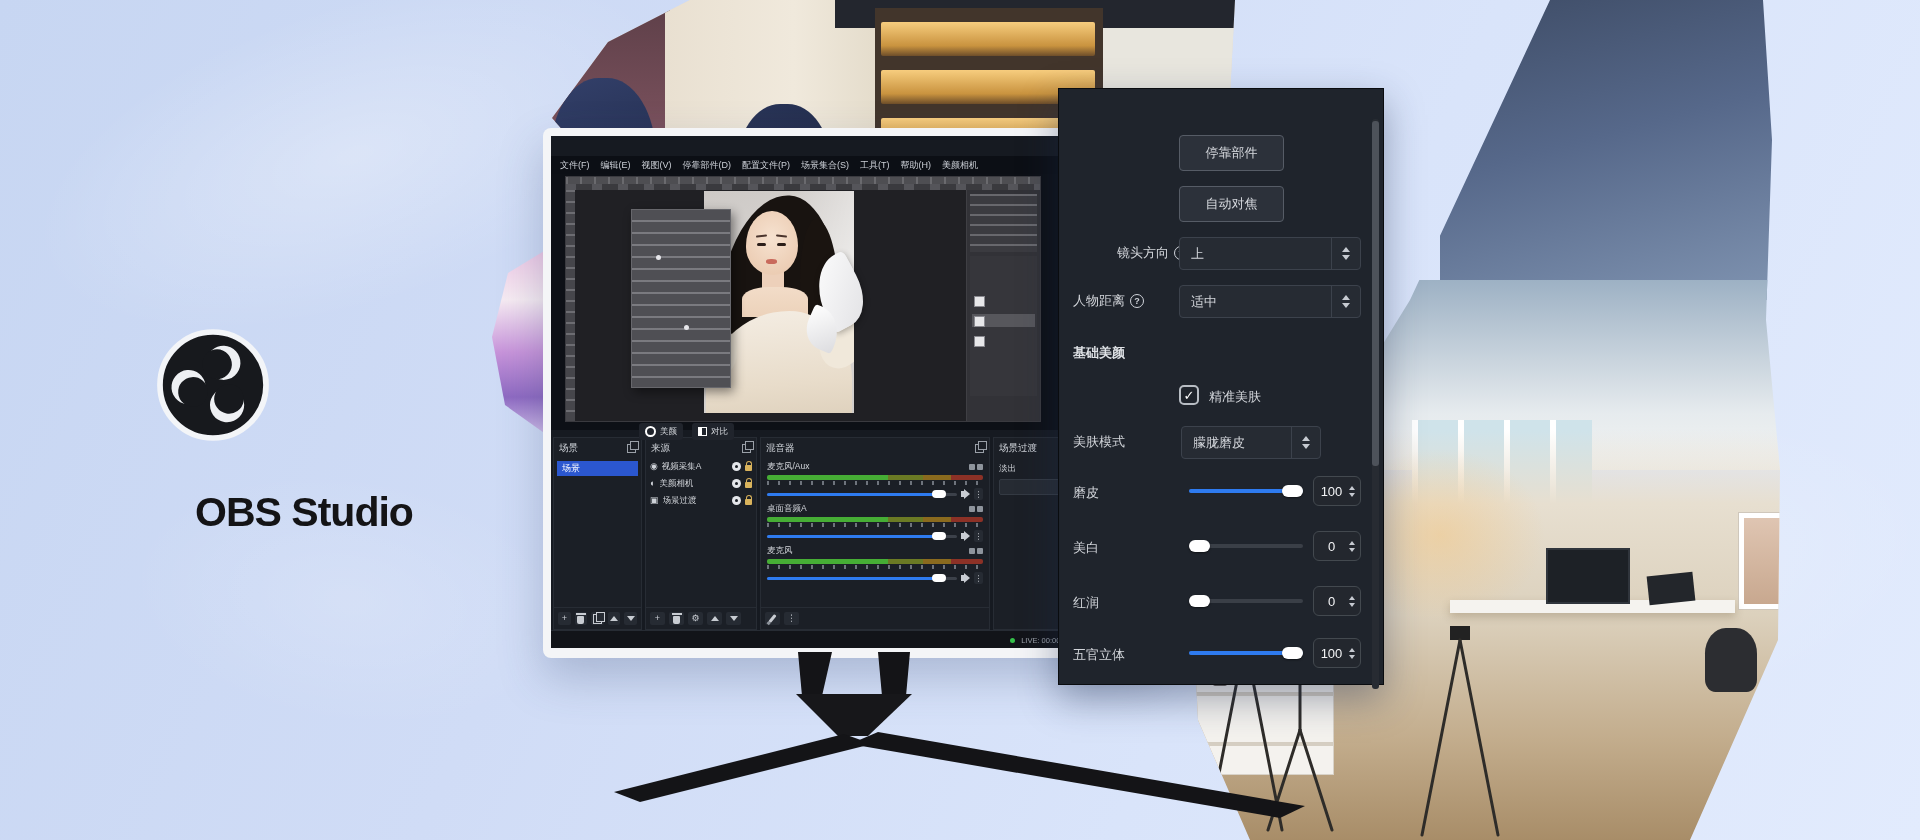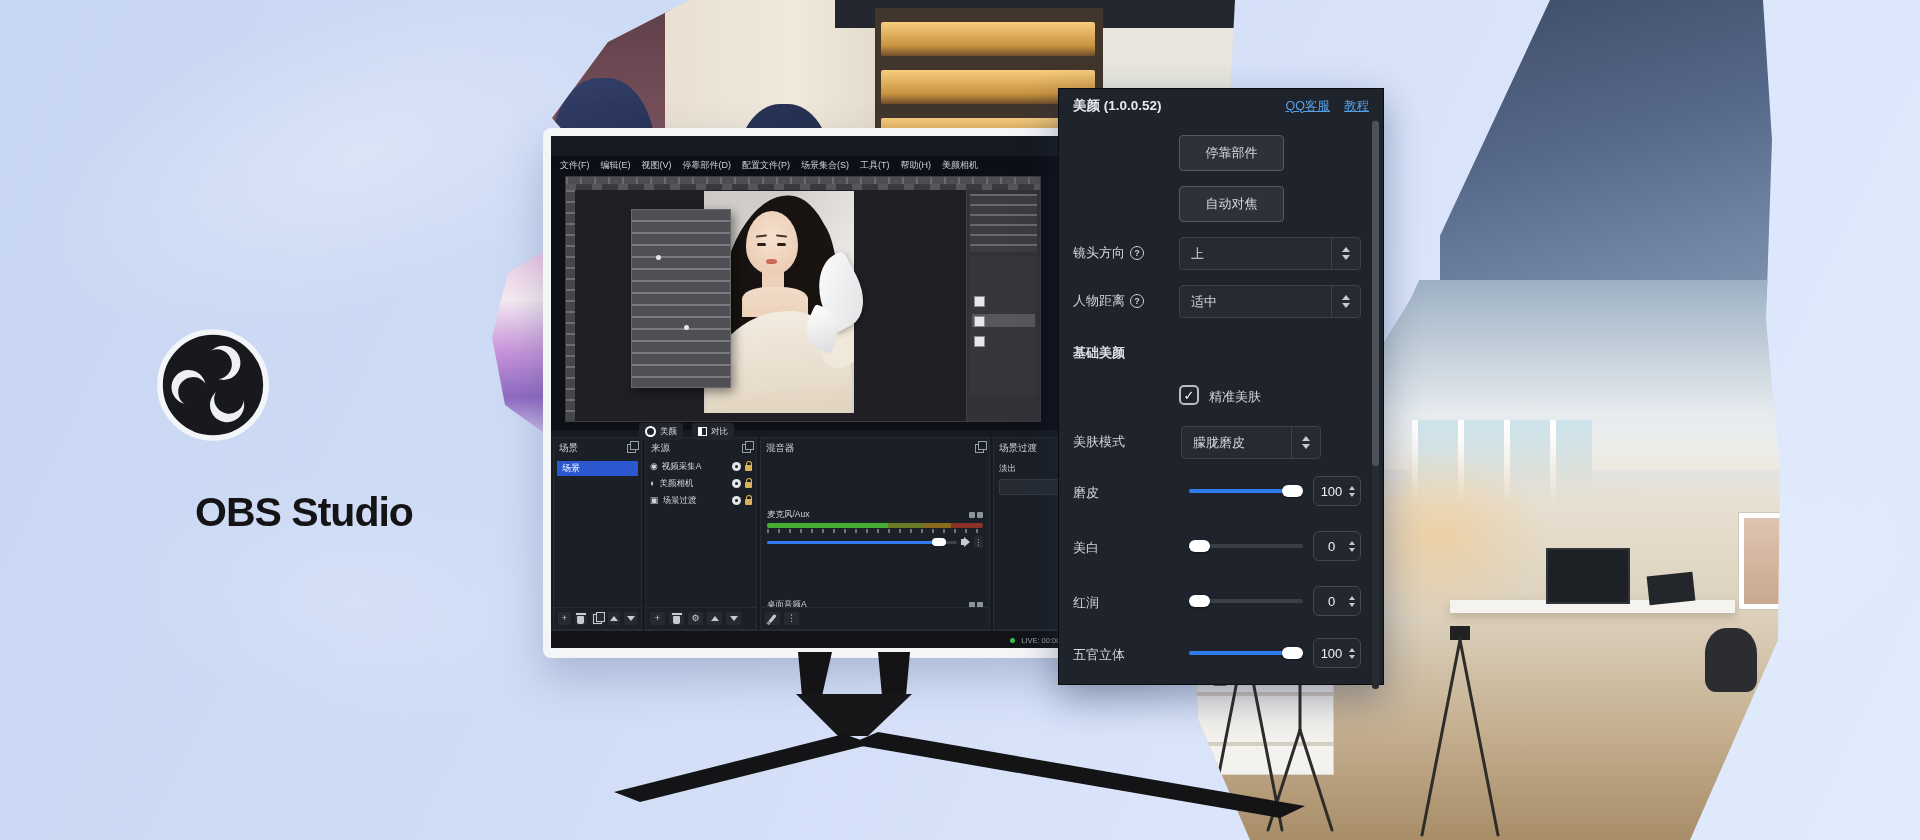--- a/index.html
+++ b/index.html
@@ -153,21 +153,21 @@
   .i-trash::before{content:"";position:absolute;top:-3px;left:-1.5px;width:10px;height:2px;background:#c8ccd2;}
   .i-copy{width:7px;height:8px;border:1px solid #c8ccd2;position:relative;}
   .i-copy::before{content:"";position:absolute;left:2px;top:-3px;width:7px;height:8px;border:1px solid #c8ccd2;background:#262b33;}
   .i-chev-up{width:0;height:0;border-left:4px solid transparent;border-right:4px solid transparent;border-bottom:5px solid #c8ccd2;}
   .i-chev-dn{width:0;height:0;border-left:4px solid transparent;border-right:4px solid transparent;border-top:5px solid #c8ccd2;}
   .i-brush{width:3px;height:9px;background:#c8ccd2;transform:rotate(40deg);border-radius:1px;position:relative;}
   .i-brush::after{content:"";position:absolute;bottom:-3px;left:0;width:3px;height:3px;background:#8f959d;}
 
   
   .mix-ch{padding:3px 6px 0 6px;}
-  .mix-name{display:flex;align-items:center;font-size:8.5px;color:#d2d5da;margin-top:48px;}
+  .mix-name{display:flex;align-items:center;font-size:8.5px;color:#d2d5da;}
   .mix-name .mini{margin-left:auto;display:flex;gap:2px;}
   .mini i{width:6px;height:6px;background:#8e949c;border-radius:1px;display:block;}
   .meter{margin-top:2px;height:5px;border-radius:2px;
     background:linear-gradient(90deg,#46ad35 0%,#46ad35 56%,#6b7a24 56%,#6b7a24 72%,#8a6a1e 72%,#8a6a1e 85%,#8c3126 85%,#8c3126 100%);}
   .ticks{margin-top:1px;height:4px;opacity:.85;
     background:repeating-linear-gradient(90deg,#7d838c 0 2px,rgba(0,0,0,0) 2px 11px);}
   .mix-slider{margin-top:3px;display:flex;align-items:center;gap:4px;}
   .mtrack{position:relative;flex:1;height:3px;background:#3c414a;border-radius:2px;}
   .mfill{position:absolute;left:0;top:0;bottom:0;width:93%;background:var(--accent);border-radius:2px;}
   .mknob{position:absolute;left:calc(93% - 12px);top:-2.5px;width:14px;height:8px;background:#fff;border-radius:4px;}
@@ -546,35 +546,28 @@
   <svg class="abs stand" viewBox="0 0 780 180">
     <polygon points="238,2 272,2 262,46 242,46" fill="#141417"></polygon>
     <polygon points="318,2 350,2 346,46 322,46" fill="#141417"></polygon>
     <polygon points="236,44 352,44 308,86 278,86" fill="#17171a"></polygon>
     <polygon points="284,84 312,94 80,152 54,142" fill="#141417"></polygon>
     <polygon points="290,94 318,82 745,156 720,168" fill="#141417"></polygon>
   </svg>
 
   <div class="abs bpanel">
 
-    <div class="bp-head">
-      <span class="bp-title">美颜 (1.0.0.52)</span>
-      <span class="bp-links">
-        <a class="bp-link">QQ客服</a>
-        <a class="bp-link">教程</a>
-      </span>
-    </div>
 
     <div class="bp-scroll"></div>
     <div class="bp-thumb"></div>
 
     <div class="bp-btn" style="top:46px;">停靠部件</div>
     <div class="bp-btn" style="top:97px;">自动对焦</div>
 
-    <div class="bp-row-label" style="top:155px;">
+    <div class="bp-row-label" style="top:155px;margin-left:44px;">
       <span>镜头方向</span>
       <span class="help">?</span>
     </div>
     <div class="dd" style="top:148px;width:182px;">
       <span class="dd-val">上</span>
       <span class="dd-arrows">
           <span class="tri-up"></span>
           <span class="tri-dn"></span>
         </span>
     </div>

